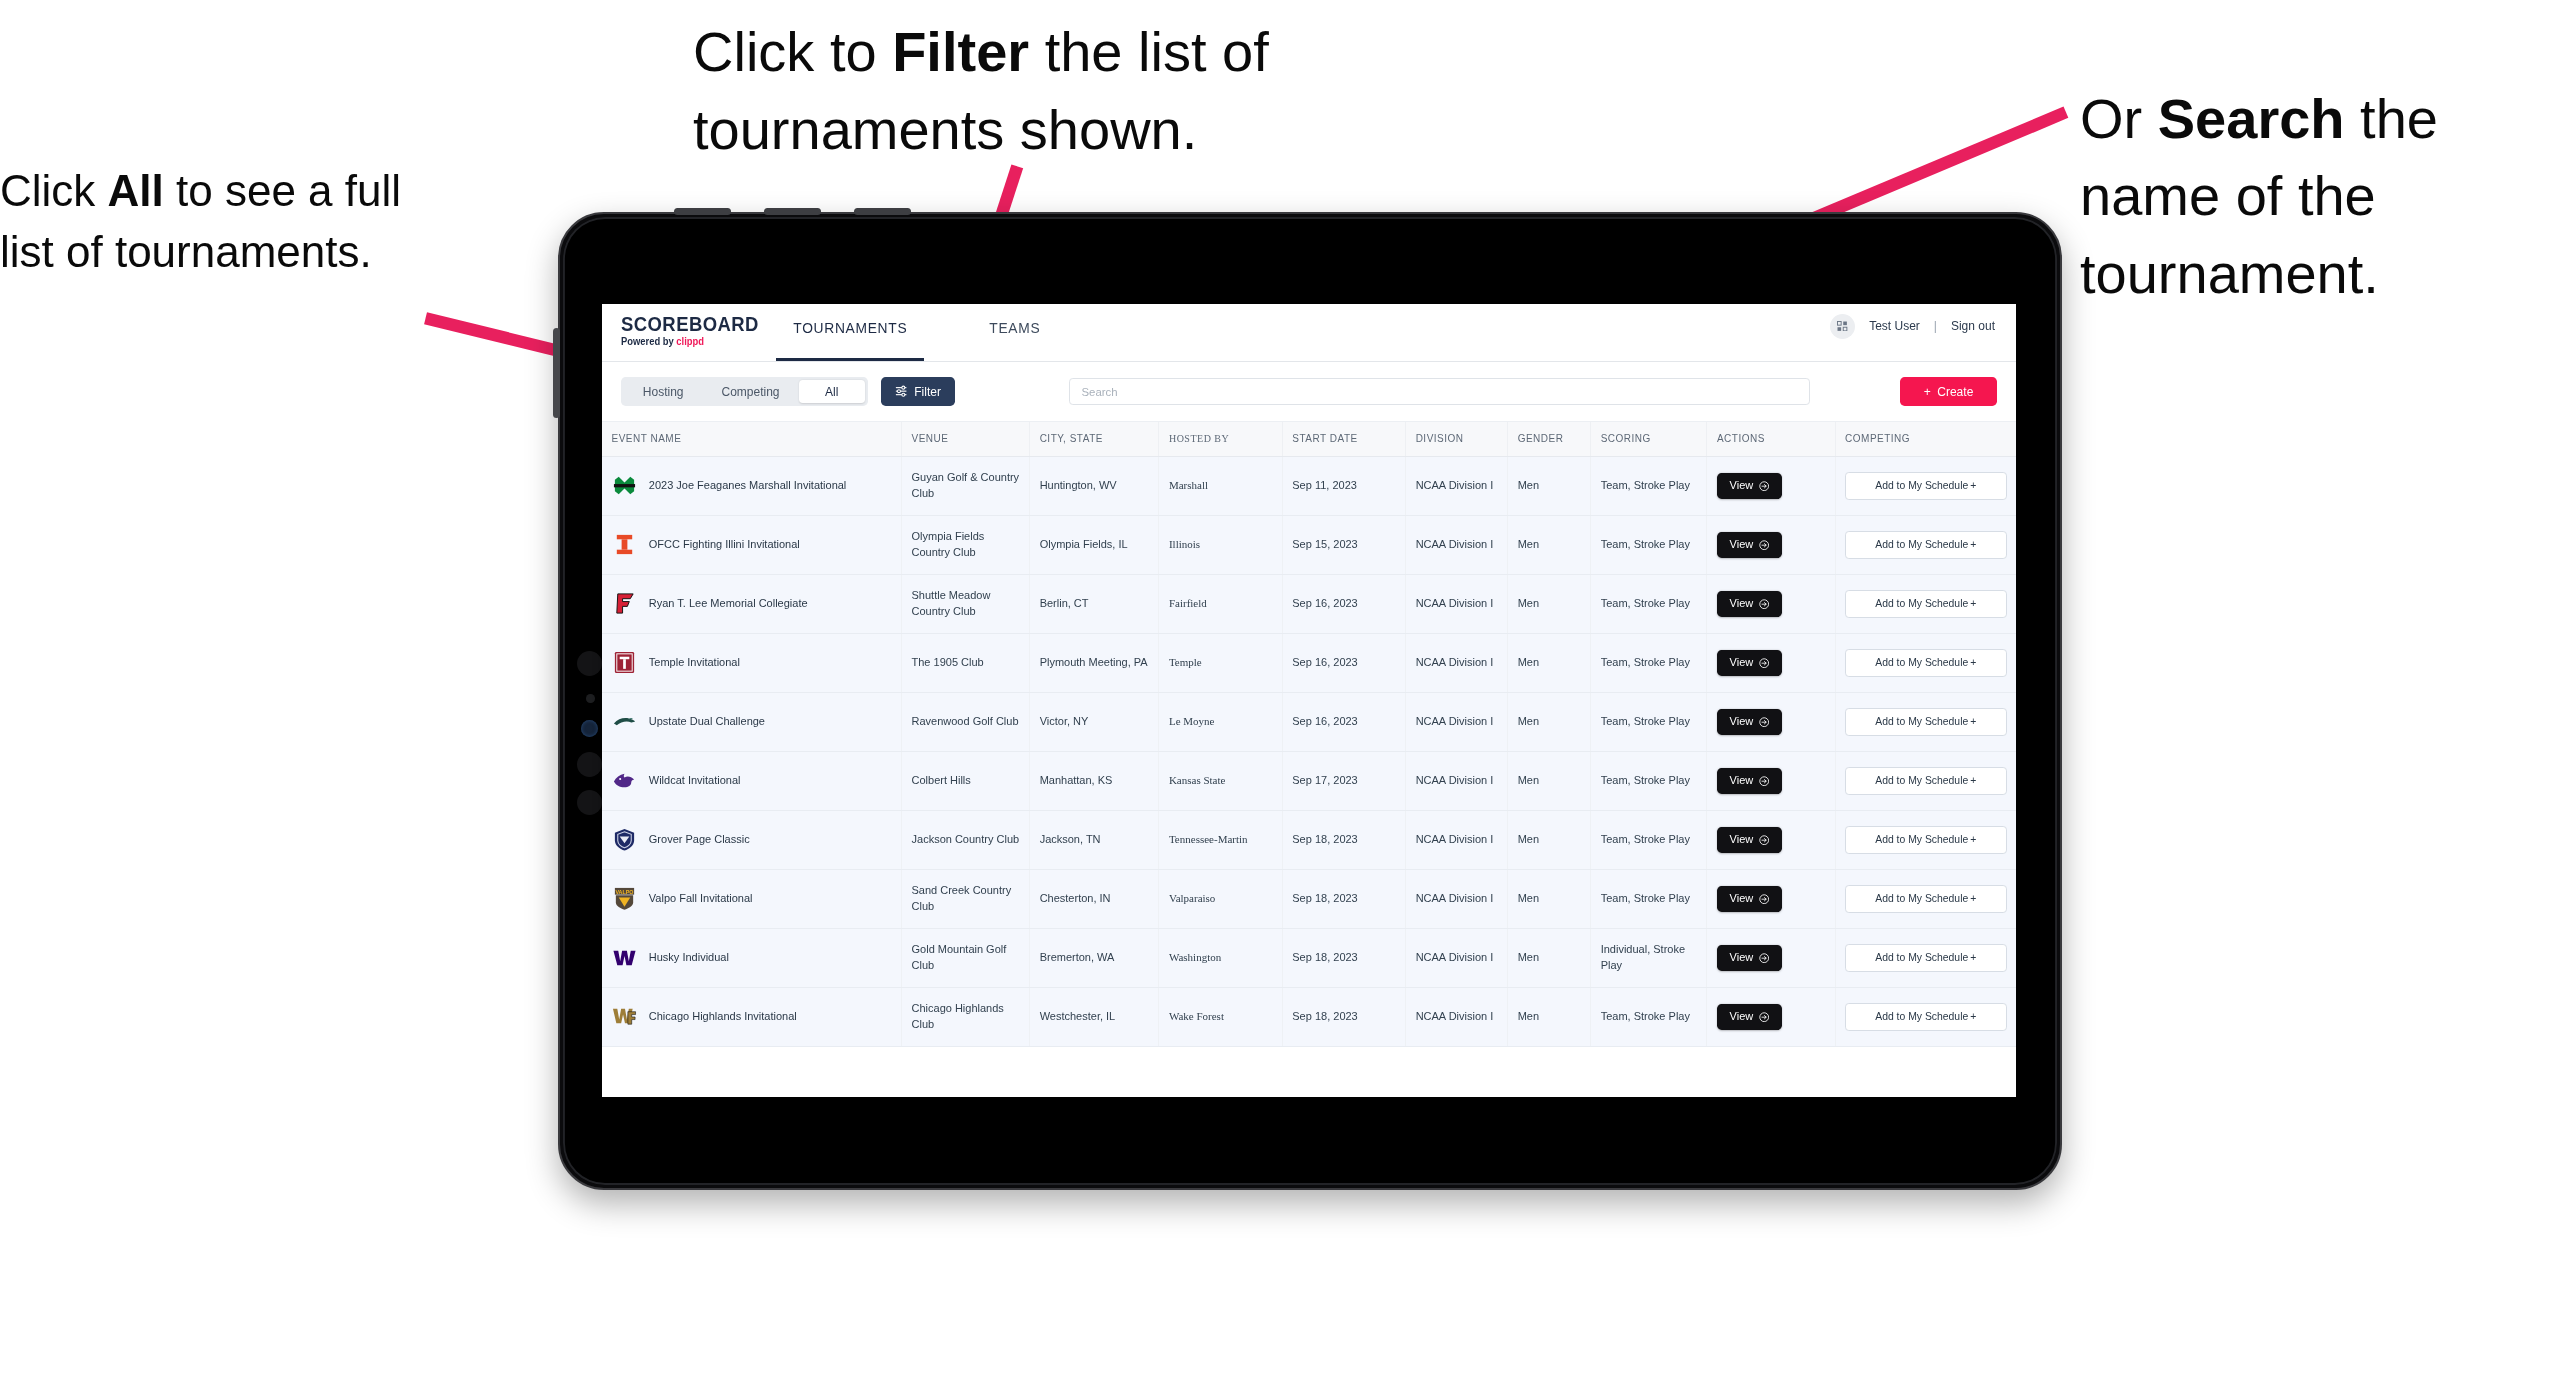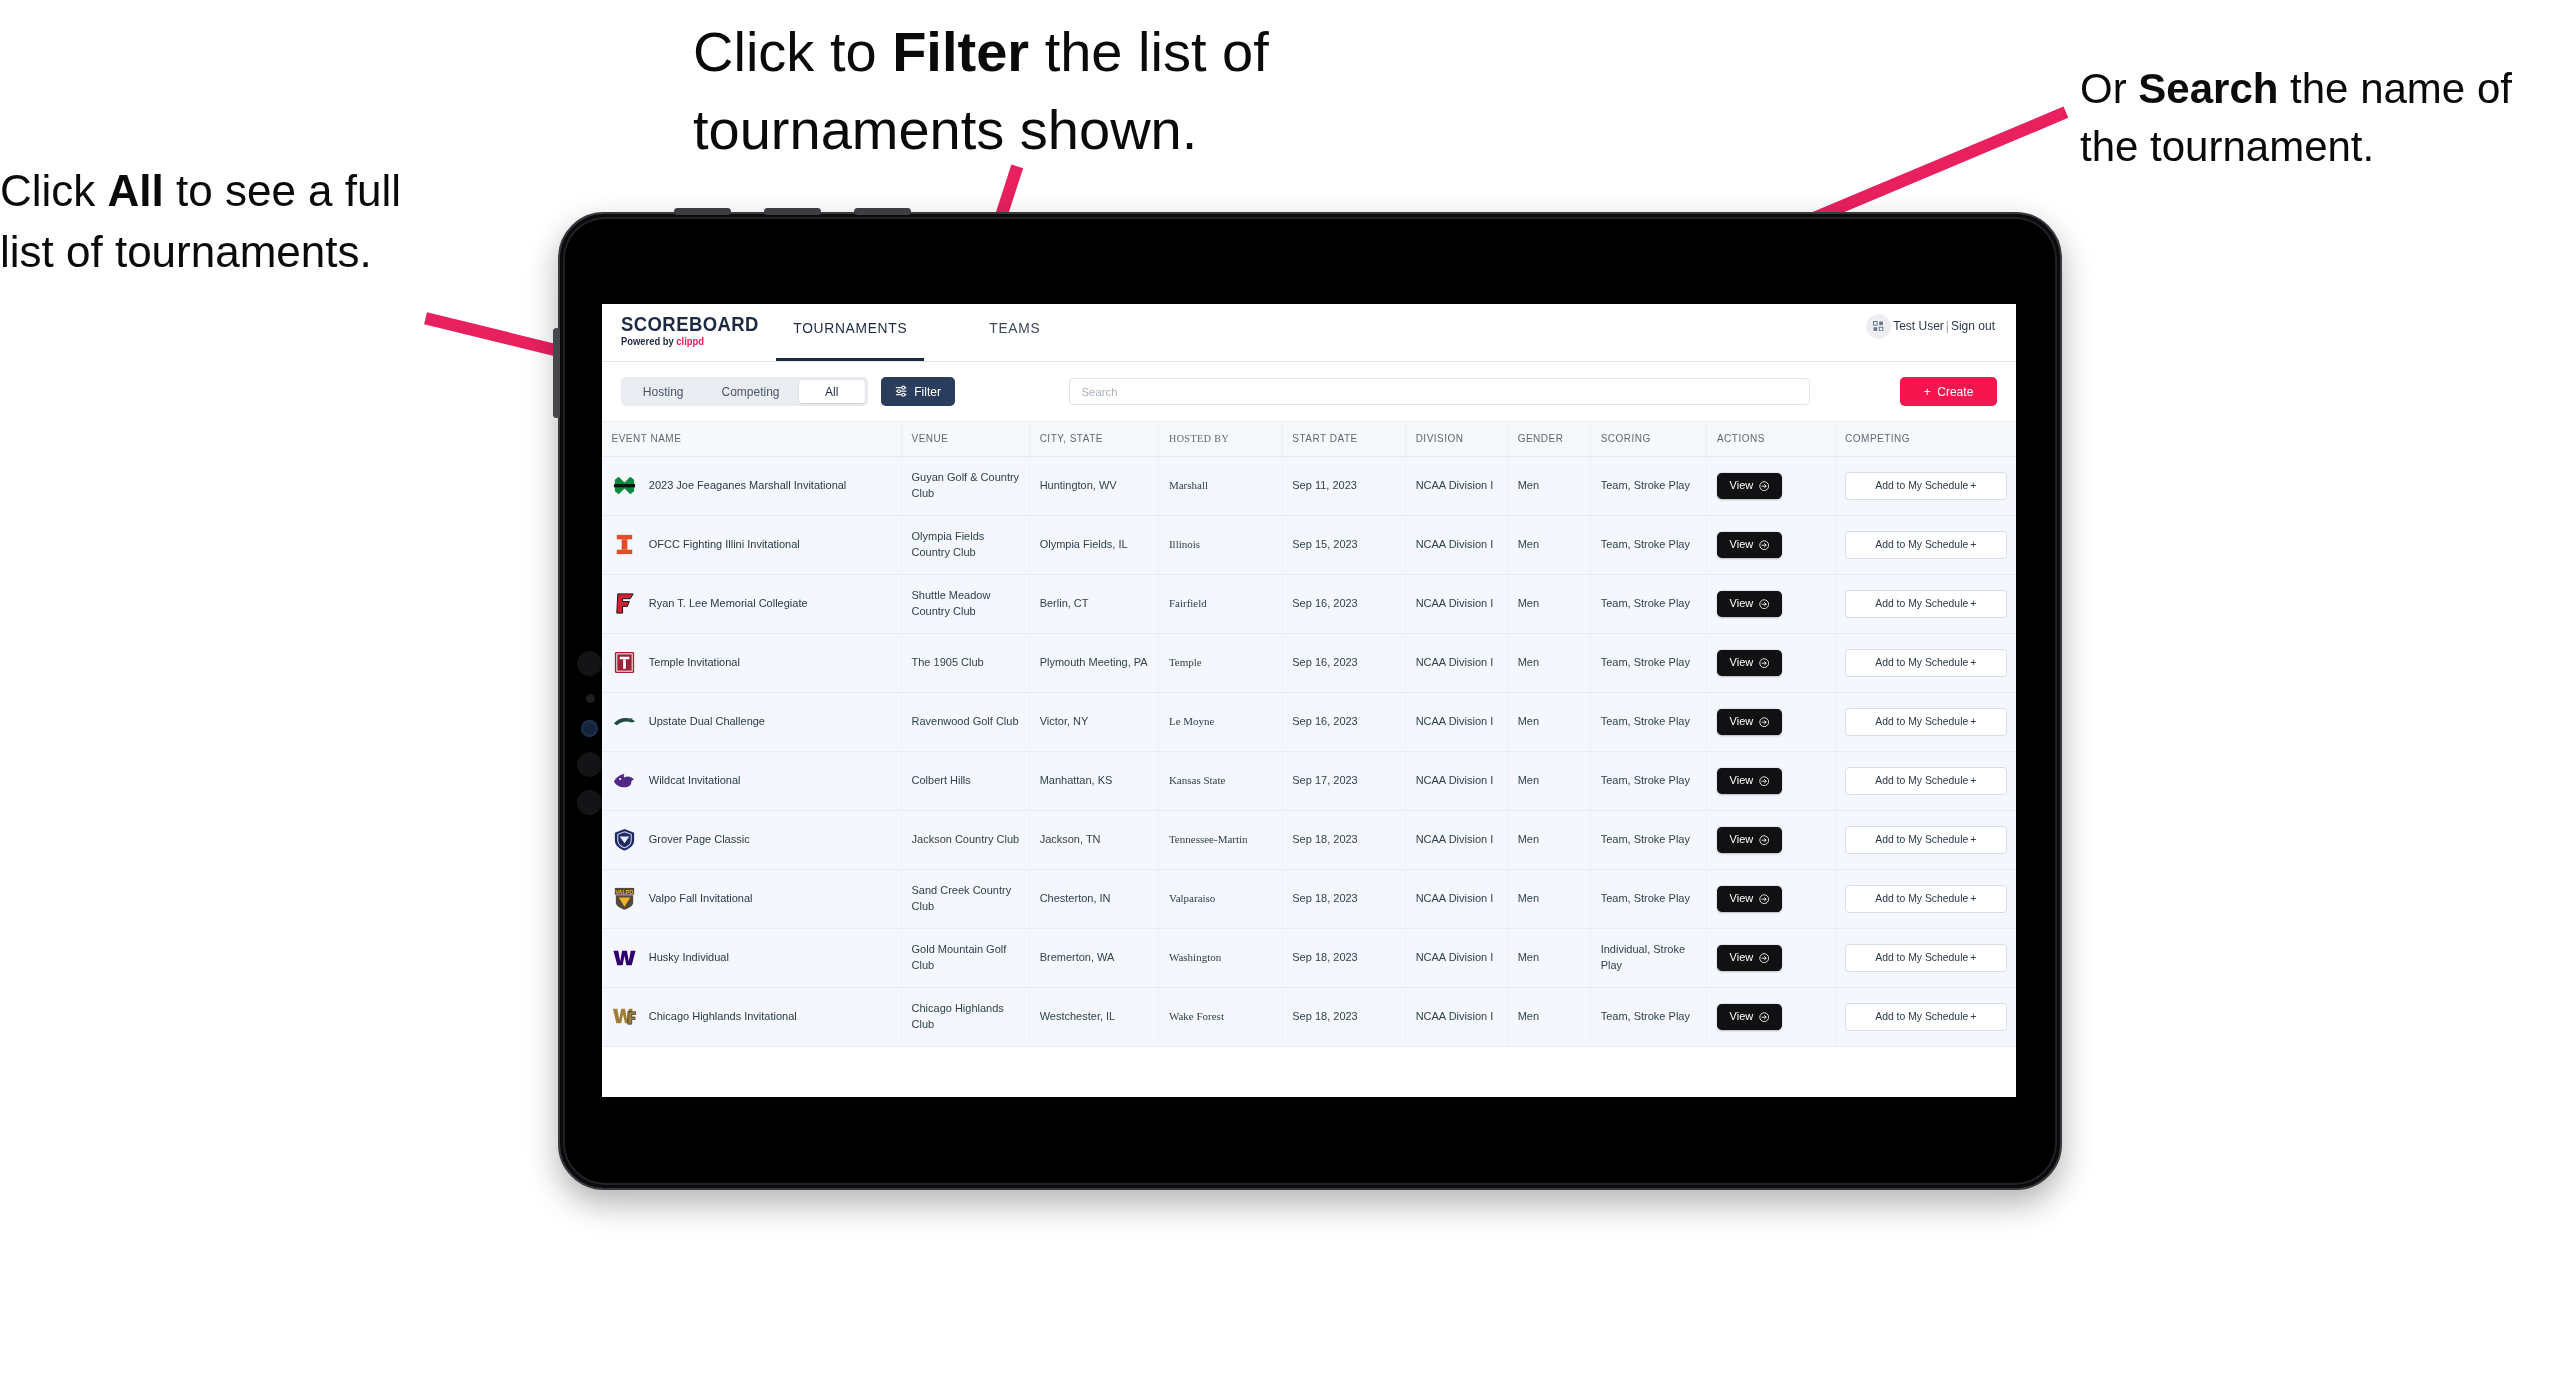--- a/index.html
+++ b/index.html
@@ -7,21 +7,21 @@
     width:2576px;height:1386px;
     background:#ffffff;
     font-family:"Liberation Sans", sans-serif;
     overflow:hidden;position:relative;
   }
   
   .callout{position:absolute;color:#0a0a0a;font-weight:400;line-height:1.38;}
   .callout b{font-weight:700;}
   #callout-all{left:0px;top:161px;width:446px;font-size:44px;}
   #callout-filter{left:693px;top:13.3px;width:684px;font-size:56px;}
-  #callout-search{left:2080px;top:60px;width:446px;font-size:42px;}
+  #callout-search{left:2080px;top:80px;width:446px;font-size:56px;}
 
   .arrow-svg{position:absolute;left:0;top:0;width:2576px;height:1386px;pointer-events:none;}
 
   
   #tablet{
     position:absolute;left:558px;top:212px;width:1504px;height:978px;
     background:#0b0b0d;border-radius:46px;
     box-shadow:0 13.3px 32px rgba(0,0,0,.30);
     border:2.8px solid #3a3a3e;
     box-sizing:border-box;
@@ -57,21 +57,21 @@
   #brand-title{font-size:21px;font-weight:700;color:#1d2a44;letter-spacing:0.5px;
     transform:scaleX(.88);transform-origin:left center;line-height:1;font-family:"Liberation Sans",sans-serif;}
   #brand-sub{font-size:10px;color:#1d2a44;font-weight:600;margin-top:2.8px;
     transform:scaleX(.94);transform-origin:left center;white-space:nowrap;}
   #brand-sub .brandmark{color:#f01a5a;font-weight:700;}
   .nav-tabs{display:flex;align-items:center;height:57px;margin-left:13.3px;gap:48px;}
   .nav-tab{font-size:13.8px;color:#3d4a5c;letter-spacing:0.7px;padding:17px 17px 0 17px;
     height:57px;box-sizing:border-box;cursor:pointer;position:relative;}
   .nav-tab.active{color:#1d2a44;}
   .nav-tab.active:after{content:"";position:absolute;left:0;right:0;bottom:0;height:2.8px;background:#1d2a44;}
-  #header-right{margin-left:auto;display:flex;align-items:center;gap:2px;padding:0 21px;height:44px;justify-content:center;}
+  #header-right{margin-left:auto;display:flex;align-items:center;gap:14px;padding:0 21px;height:44px;justify-content:center;}
   #avatar{width:25px;height:25px;border-radius:50%;background:#eceef1;
     display:flex;align-items:center;justify-content:center;}
   #user-name,#sign-out{font-size:12px;color:#2c3a4d;}
   #user-divider{font-size:12px;color:#9aa4b0;}
 
   
   #toolbar{height:59px;display:flex;align-items:center;padding:0 19px;background:#fff;
     border-bottom:0.9px solid #eceff3;}
   #seg-group{display:flex;background:#e9ecf0;border-radius:4.7px;padding:2.8px;height:28.5px;box-sizing:border-box;}
   .seg{font-size:12px;color:#4b5767;padding:0 19px;display:flex;align-items:center;

